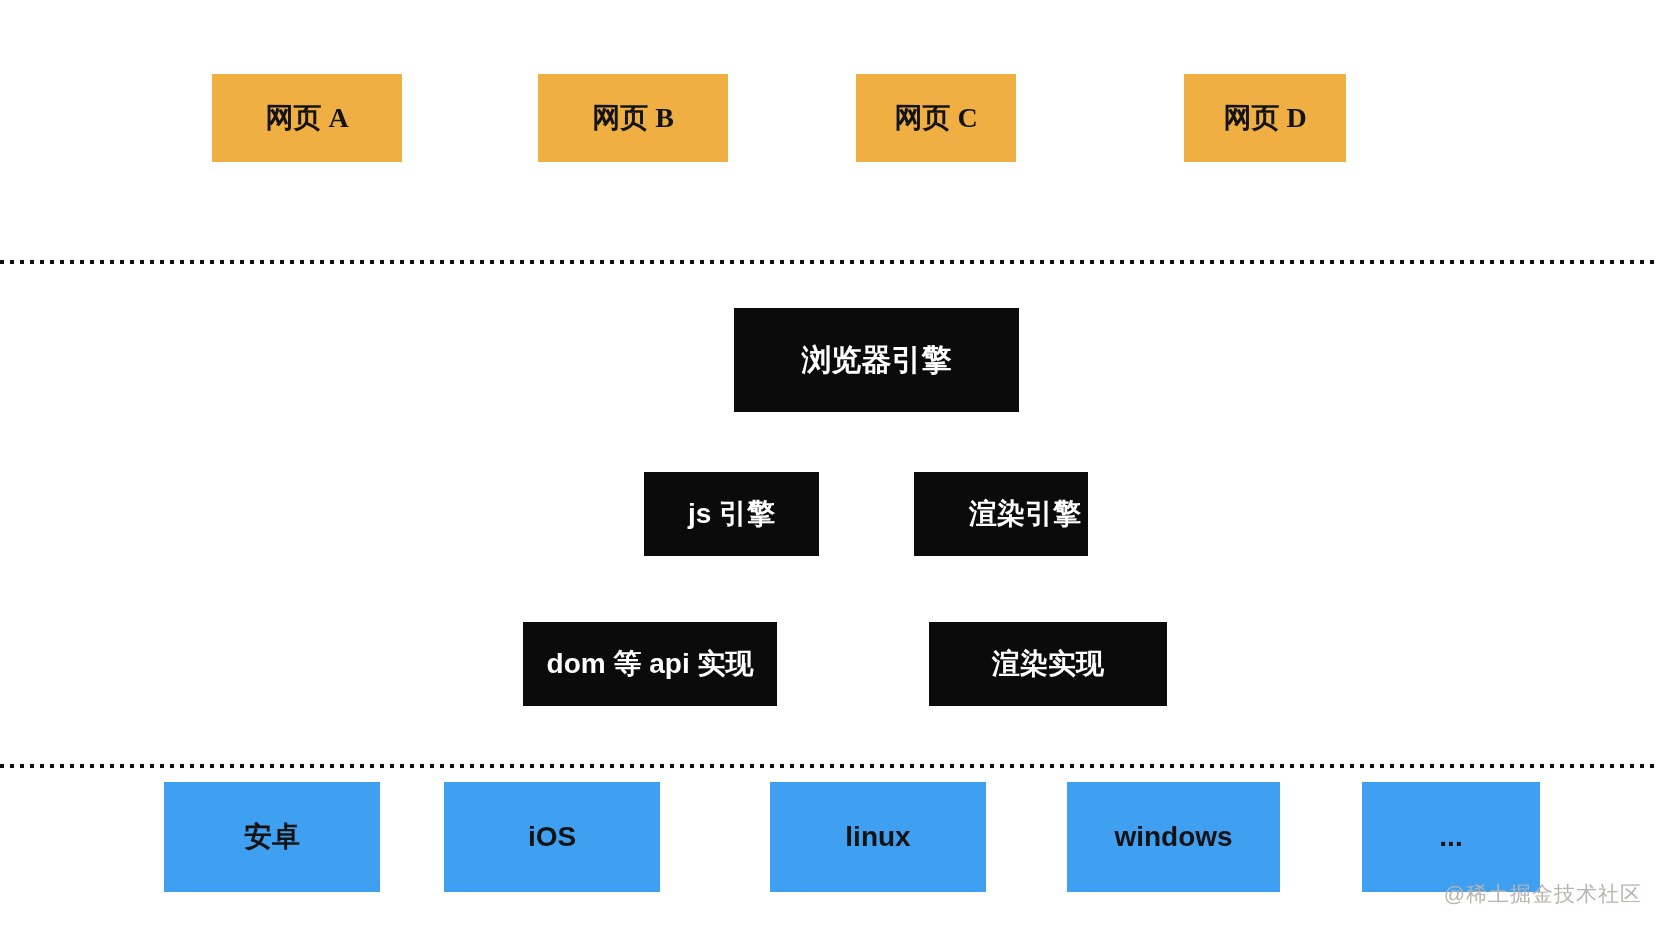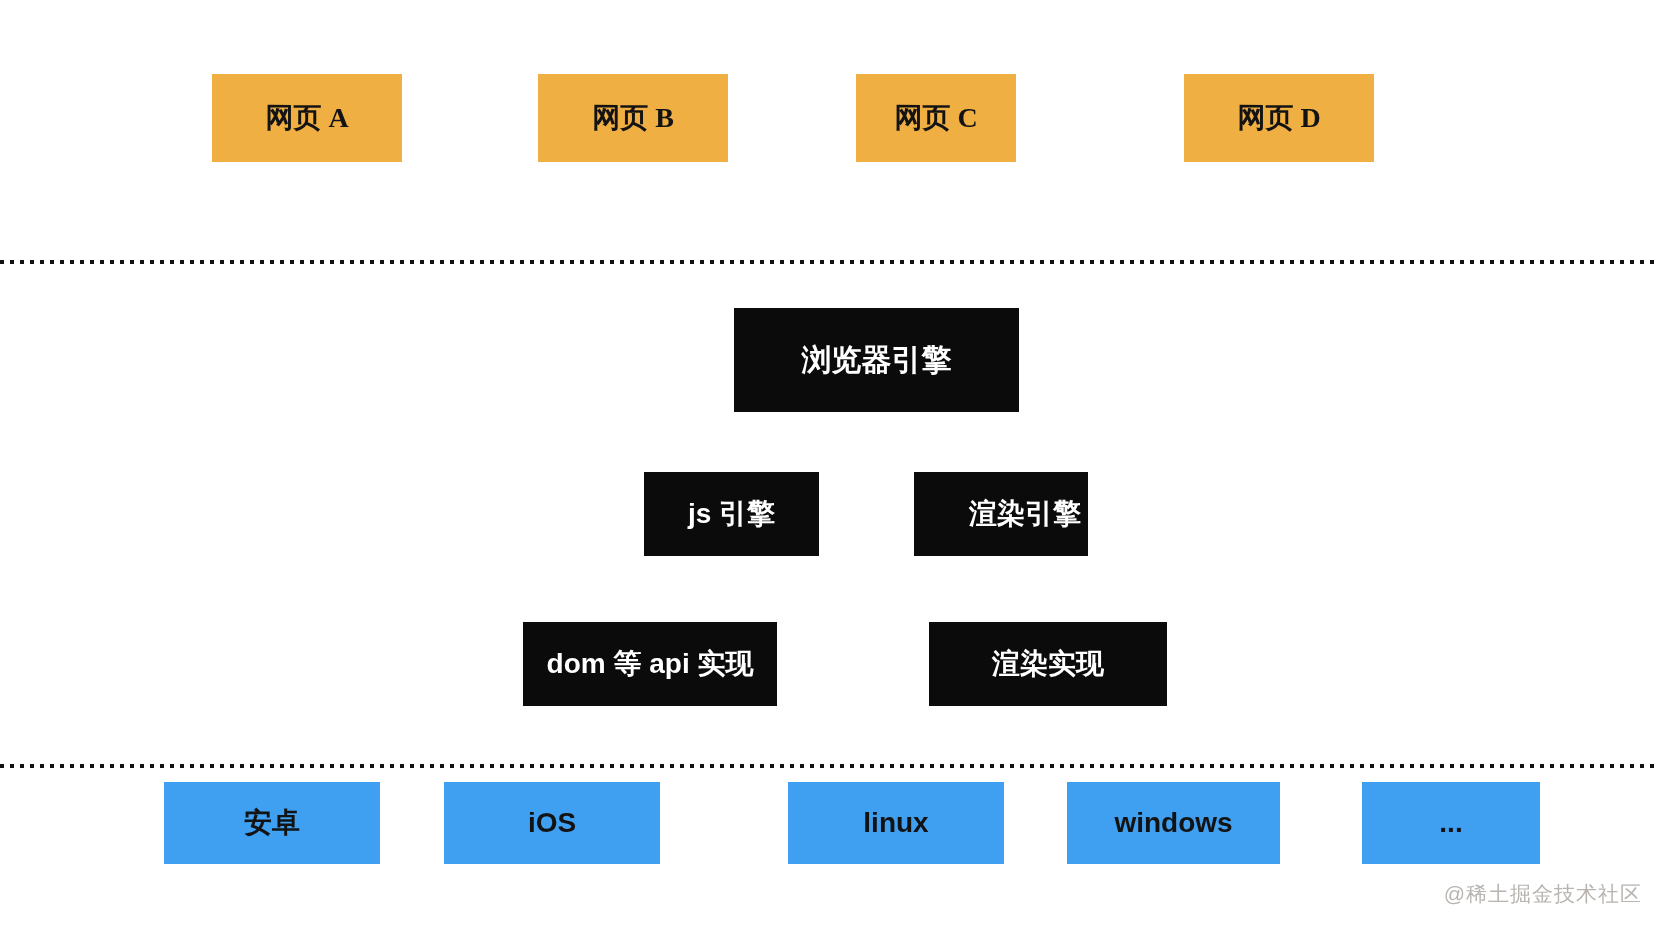--- a/index.html
+++ b/index.html
@@ -35,52 +35,52 @@
   .engine-box {
     background: var(--black, #0B0B0B);
     color: var(--text-light, #ffffff);
     font-size: 28px;
   }
   .platform-box {
     background: var(--blue, #3F9FF1);
     color: var(--text-dark, #131313);
     font-size: 28px;
     top: 782px;
-    height: 82px;
+    height: 110px;
   }
   .dotted-line {
     position: absolute;
     left: 0;
     width: 1656px;
     height: 4px;
     background-image: repeating-linear-gradient(
       to right,
       var(--dot, #111111) 0px,
       var(--dot, #111111) 4px,
       transparent 4px,
       transparent 10px
     );
   }
   #dotted-line-1 { top: 260px; }
   #dotted-line-2 { top: 764px; }
 
   #web-box-a { left: 212px;  width: 190px; }
   #web-box-b { left: 538px;  width: 190px; }
   #web-box-c { left: 856px;  width: 160px; }
-  #web-box-d { left: 1184px; width: 190px; }
+  #web-box-d { left: 1184px; width: 162px; }
 
   #browser-engine-box { left: 734px; top: 308px; width: 285px; height: 104px; font-size: 30px; }
   #js-engine-box      { left: 644px; top: 472px; width: 175px; height: 84px; }
   #render-engine-box  { left: 914px; top: 472px; width: 174px; height: 84px; padding-left: 48px; }
   #dom-api-impl-box   { left: 523px; top: 622px; width: 254px; height: 84px; }
   #render-impl-box    { left: 929px; top: 622px; width: 238px; height: 84px; }
 
   #platform-box-android { left: 164px;  width: 216px; }
   #platform-box-ios     { left: 444px;  width: 216px; text-align: center; }
-  #platform-box-linux   { left: 788px;  width: 216px; text-align: right; }
+  #platform-box-linux   { left: 770px;  width: 216px; text-align: right; }
   #platform-box-windows { left: 1067px; width: 213px; }
   #platform-box-more    { left: 1362px; width: 178px; }
 
   .watermark {
     position: absolute;
     top: 880px;
     right: 14px;
     font-size: 21px;
     font-weight: normal;
     color: var(--watermark, #b8b4b0);

